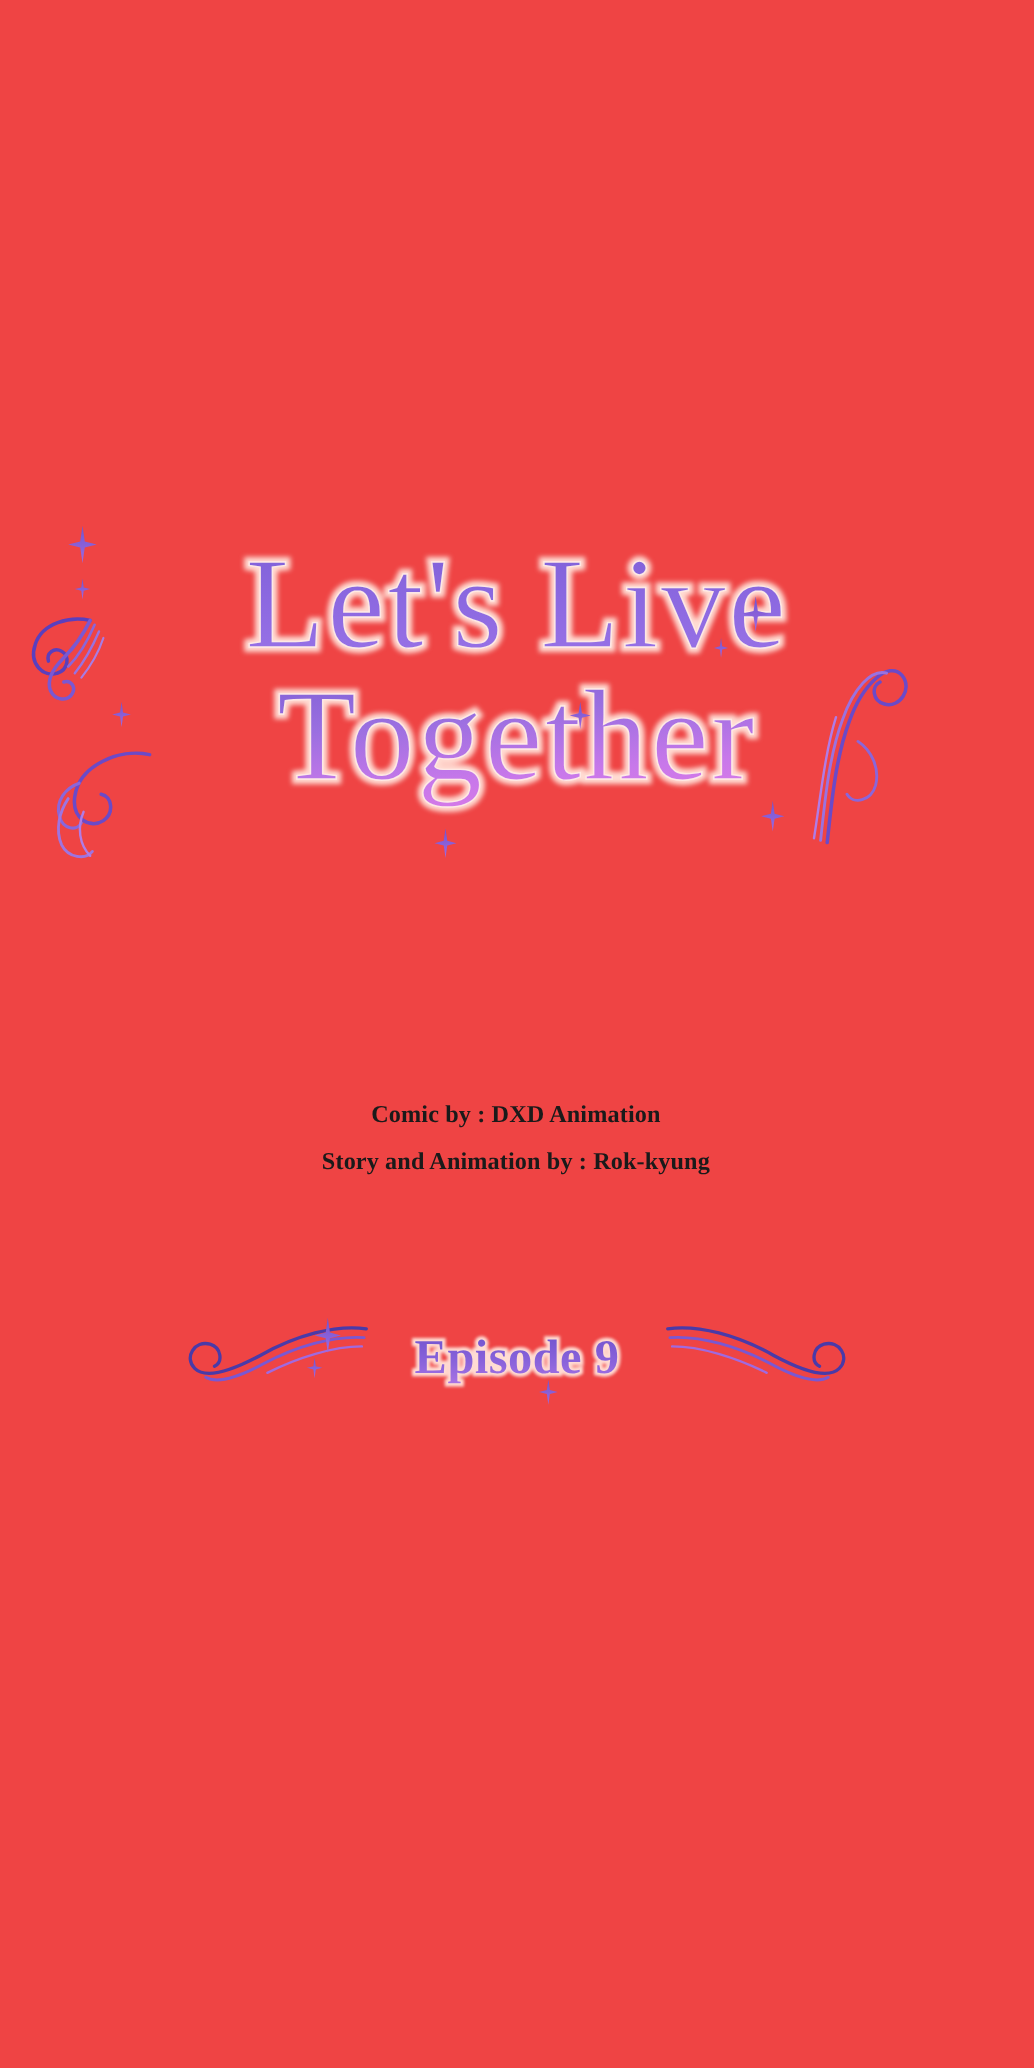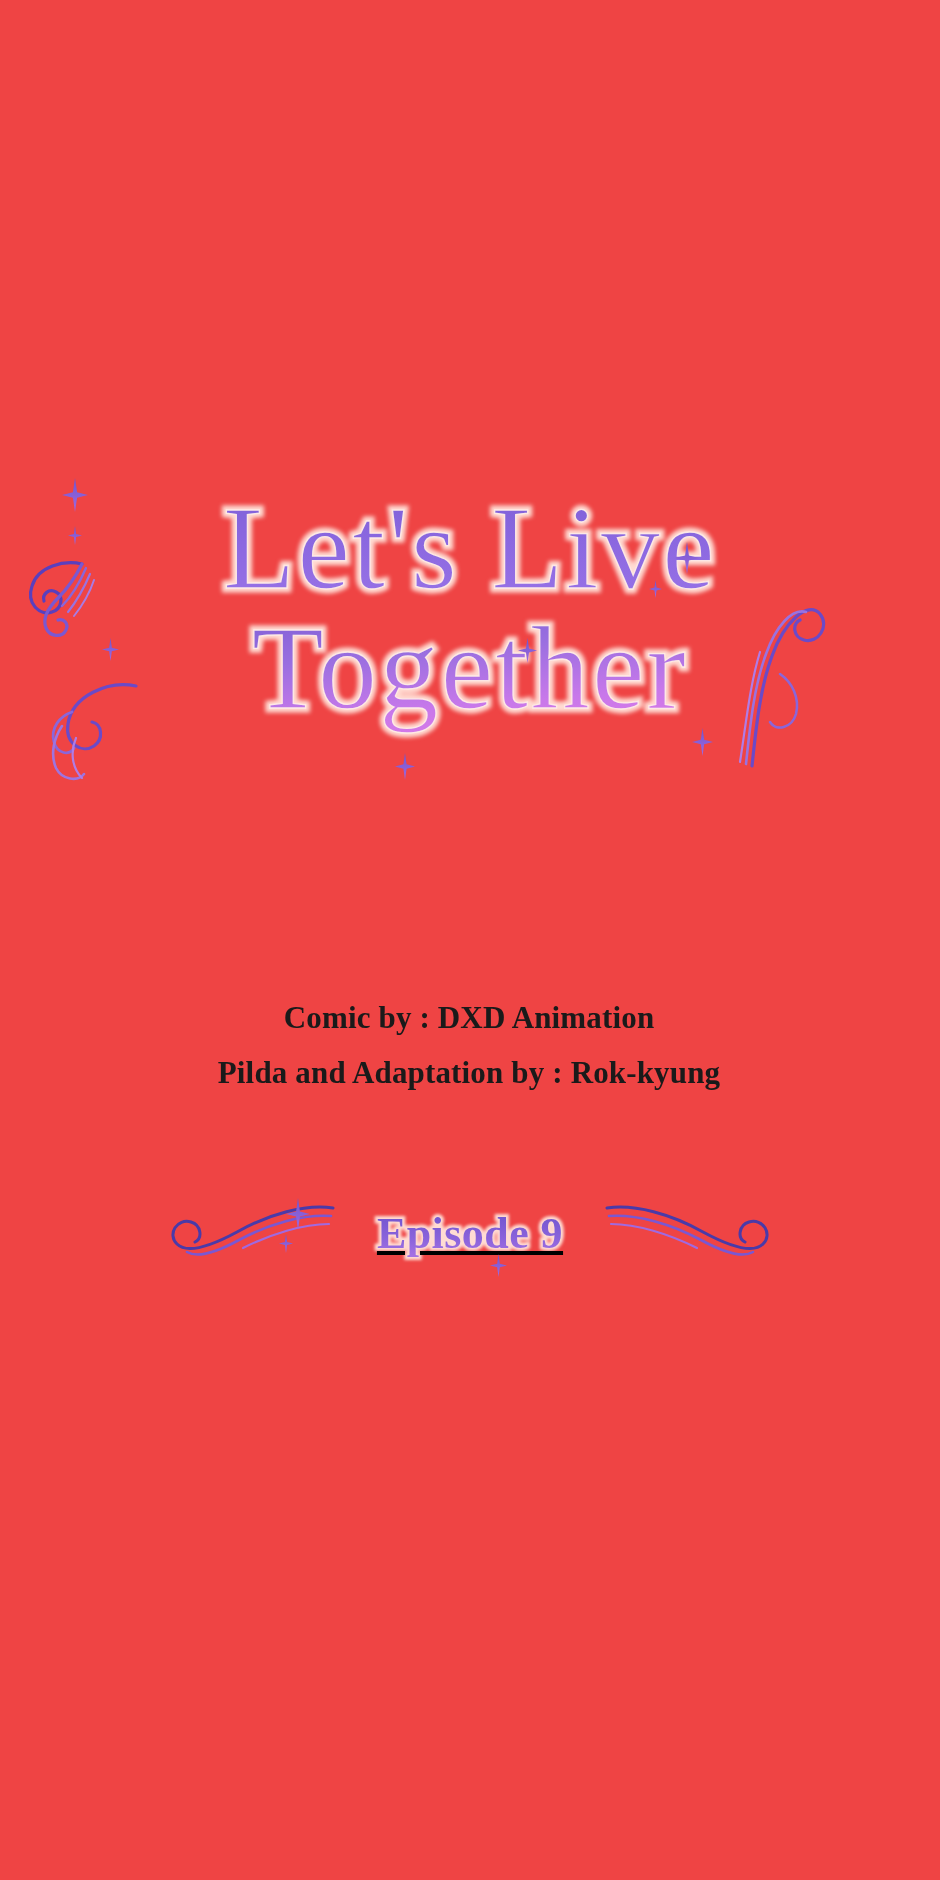--- a/index.html
+++ b/index.html
@@ -111,21 +111,21 @@
   
   .credits {
     position: absolute;
     left: 0;
     top: 998px;
     width: 940px;
     text-align: center;
   }
   .credit-line {
     font-family: "Liberation Serif", serif;
-    font-size: 31px;
+    font-size: 22px;
     font-weight: 700;
     color: #1a1a1a;
     letter-spacing: 0.005em;
     margin: 0 2px 14px 0;
     line-height: 1.32;
     white-space: nowrap;
   }
   .credit-line:last-child { margin-bottom: 0; }
 
   
@@ -140,21 +140,20 @@
     position: absolute;
     left: 0; right: 0;
     top: 26px;
     text-align: center;
     font-family: "Liberation Serif", serif;
     font-size: 44px;
     font-weight: 700;
     white-space: nowrap;
     letter-spacing: 0.01em;
     z-index: 3;
-    text-decoration: underline;
   }
   .ep-glow {
     position: absolute;
     left: 0; right: 0;
     color: #ffdcd3;
     -webkit-text-stroke: 6px #ffdcd3;
     filter: blur(1.6px);
     z-index: 1;
   }
   .ep-fill {
@@ -234,21 +233,21 @@
     <div class="sparkle" style="left:692px; top:258px; width:21px; height:28px;">
         <i></i>
       </div>
     <div class="sparkle" style="left:395px; top:283px; width:20px; height:27px;">
         <i></i>
       </div>
   </div>
 
   <div class="credits">
     <div class="credit-line">Comic by : DXD Animation</div>
-    <div class="credit-line">Pilda and Adaptation by : Rok-kyung</div>
+    <div class="credit-line">Story and Animation by : Rok-kyung</div>
   </div>
 
   <div class="episode-row">
 
     <div class="swirl" style="left:165px; top:14px; width:170px; height:80px;">
       <svg width="170" height="80" viewBox="0 0 170 80">
         <path d="M168,12 C140,8 104,18 72,36 C46,50 22,58 12,48 C2,38 12,22 26,26 C36,29 38,42 30,46" stroke="#4a3aa8" stroke-width="3"></path>
         <path d="M166,20 C138,18 104,28 74,44 C52,56 32,62 22,56" stroke="#7a58d2" stroke-width="2.6"></path>
         <path d="M164,28 C138,28 106,38 78,52" stroke="#a06ae0" stroke-width="2.2"></path>
       </svg>

